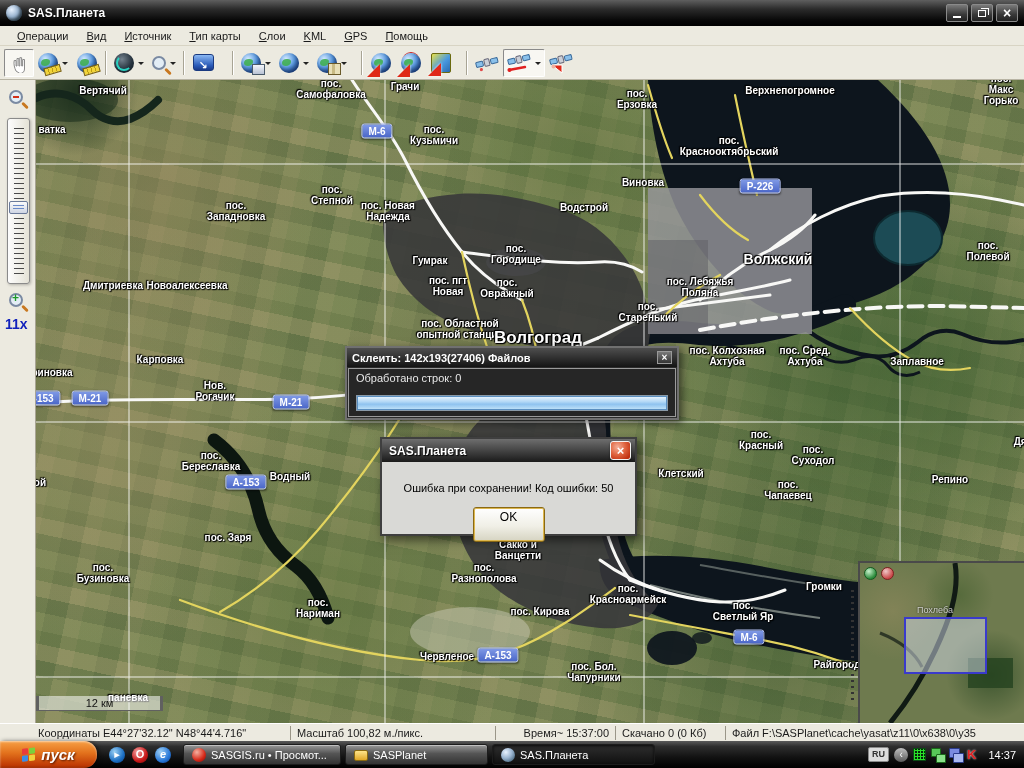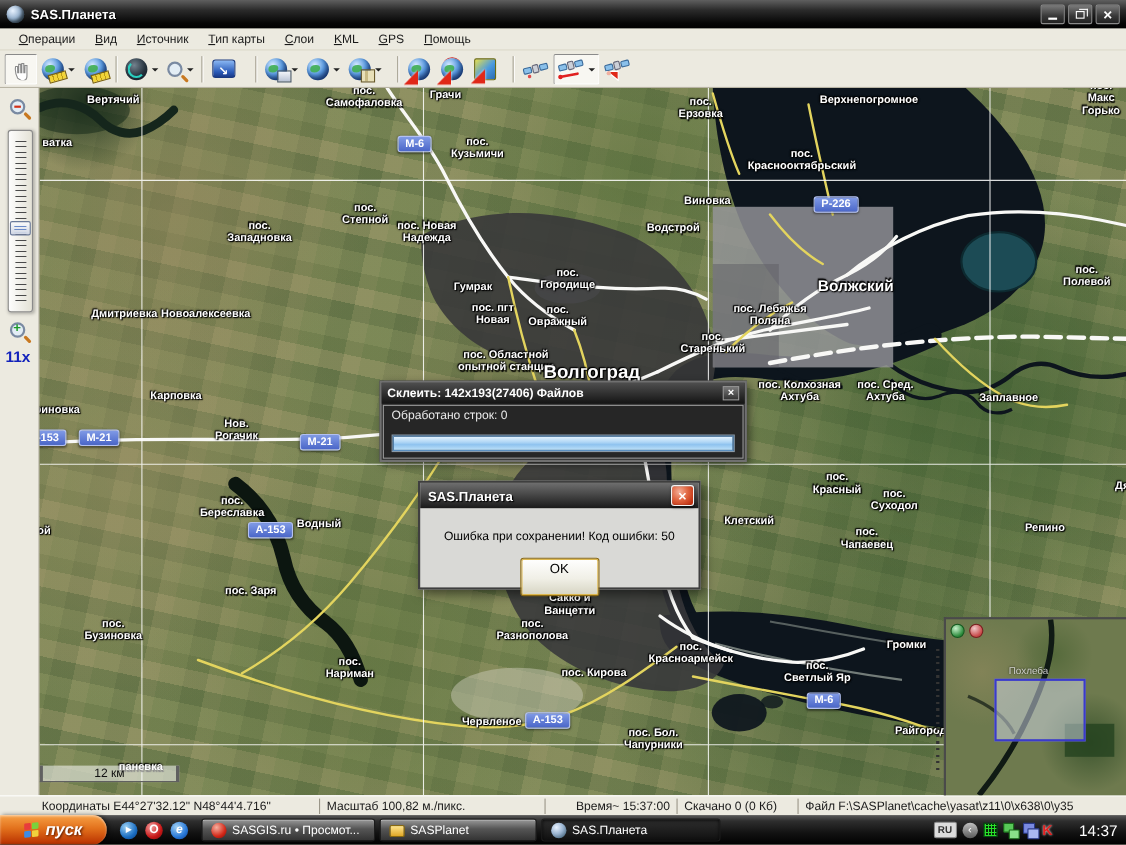--- a/index.html
+++ b/index.html
@@ -177,21 +177,21 @@
     color:#fff;font-size:10px;text-align:center;line-height:13px;}
   .tray-grid{width:13px;height:13px;background-color:#06230a;border:1px solid #0a4a14;
     background-image:repeating-linear-gradient(0deg,#28e028 0 1px,transparent 1px 3px),repeating-linear-gradient(90deg,#28e028 0 1px,transparent 1px 3px);}
   .tray-net{width:13px;height:13px;position:relative;}
   .tray-net::before,.tray-net::after{content:'';position:absolute;width:8px;height:7px;border-radius:1px;background:#58c858;border:1px solid #1a6a1a;}
   .tray-net::after{left:5px;top:6px;background:#8ae08a;}
   .tray-pc{width:13px;height:13px;position:relative;}
   .tray-pc::before,.tray-pc::after{content:'';position:absolute;width:9px;height:8px;border-radius:1px;background:#7a8ae0;border:1px solid #2a3a8a;}
   .tray-pc::after{left:4px;top:5px;background:#aab8f0;}
   .tray-kav{color:#e02020;font-size:13px;font-weight:bold;text-shadow:0 0 2px #fff;line-height:13px;}
-  .tray-clock{color:#fff;font-size:14px;margin-left:19px;}
+  .tray-clock{color:#fff;font-size:11px;margin-left:7px;}
 </style>
 </head>
 <body>
 
 <div id="screen">
 
   <div class="titlebar">
     <span class="app-icon"></span>
     <span class="win-title">SAS.Планета</span>
     <span class="win-btn">
@@ -398,21 +398,21 @@
 Кузьмичи</div>
         <div class="map-label" style="left: 693px; top: 66px;">пос.
 Краснооктябрьский</div>
         <div class="map-label" style="left: 607px; top: 103px;">Виновка</div>
         <div class="map-label" style="left: 296px; top: 115px;">пос.
 Степной</div>
         <div class="map-label" style="left: 200px; top: 131px;">пос.
 Западновка</div>
         <div class="map-label" style="left: 352px; top: 131px;">пос. Новая
 Надежда</div>
-        <div class="map-label" style="left: 548px; top: 128px; margin-left: 28px;">Водстрой</div>
+        <div class="map-label" style="left: 548px; top: 128px;">Водстрой</div>
         <div class="map-label" style="left: 394px; top: 181px;">Гумрак</div>
         <div class="map-label" style="left: 480px; top: 174px;">пос.
 Городище</div>
         <div class="map-label" style="left: 412px; top: 206px;">пос. пгт
 Новая</div>
         <div class="map-label" style="left: 471px; top: 208px;">пос.
 Овражный</div>
         <div class="map-label" style="left: 664px; top: 207px;">пос. Лебяжья
 Поляна</div>
         <div class="map-label" style="left: 952px; top: 171px;">пос.

